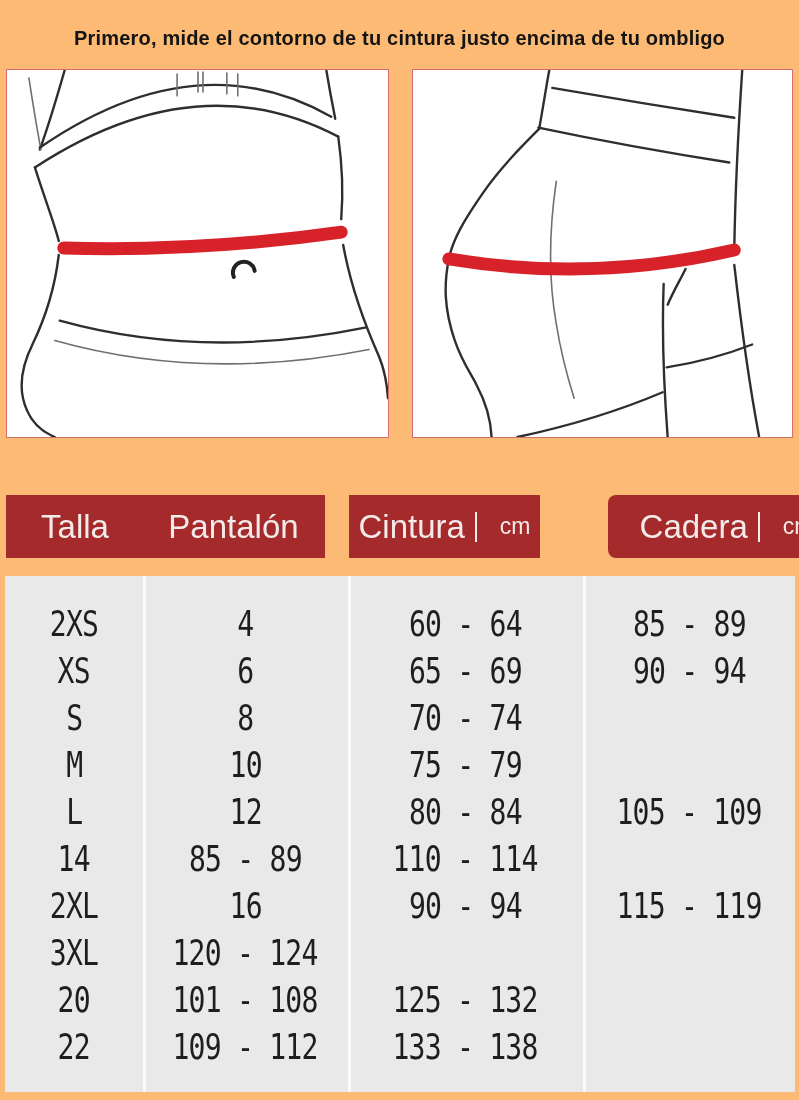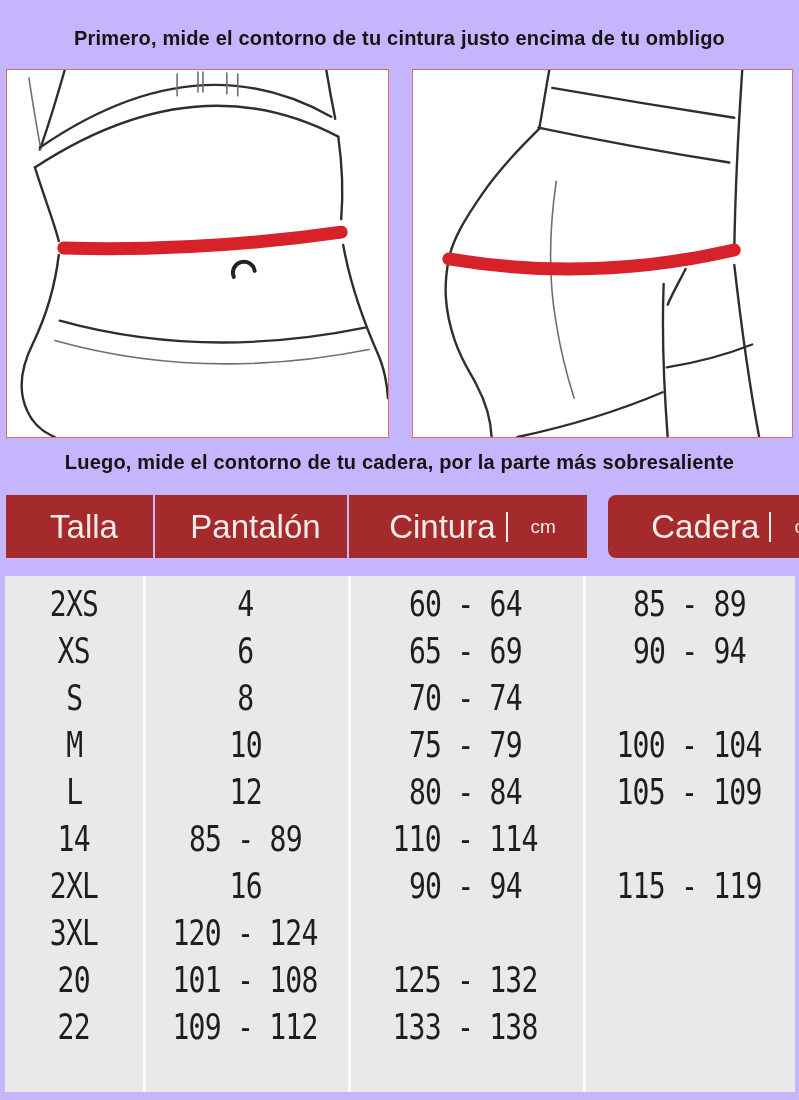--- a/index.html
+++ b/index.html
@@ -1,50 +1,50 @@
 <!DOCTYPE html>
 <html style="--header_red: #a42a2b; --band_red: #d7222a; --panel_gray: #e9e9e9; --divider: #fafafa; --box_border: #d56f6f; --ink: #1e1e1e; --header_text: #f3ebe9;"><head>
 <meta charset="utf-8">
 <style>
   :root{
     --header_red:#a42a2b; --band_red:#d7222a; --panel_gray:#e9e9e9;
     --divider:#fafafa; --box_border:#d56f6f; --ink:#1e1e1e; --header_text:#f3ebe9;
   }
   html,body{margin:0;padding:0;background:#fff;}
-  .page{position:relative;width:799px;height:1100px;background:#c4b5fd;overflow:hidden;
+  .page{position:relative;width:799px;height:1100px;background:#fdba74;overflow:hidden;
         font-family:"Liberation Sans",sans-serif;}
   .instruction{position:absolute;left:0;width:799px;text-align:center;
         font-size:20px;font-weight:600;color:#141414;letter-spacing:0.2px;}
   .inst-1{top:27px;}
   .inst-2{top:451px;}
   .fig{position:absolute;top:69px;height:369px;border:1.5px solid var(--box_border);
         background:#fff;box-sizing:border-box;}
   .fig-left{left:6px;width:383px;}
   .fig-right{left:412px;width:381px;}
   .fig svg{display:block;width:100%;height:100%;}
   .outline{fill:none;stroke:#2e2e2e;stroke-width:2.4;stroke-linecap:round;}
   .outline-thin{fill:none;stroke:#6f6f6f;stroke-width:1.6;stroke-linecap:round;}
   .band{fill:none;stroke:var(--band_red);stroke-width:13;stroke-linecap:round;}
   .navel{fill:none;stroke:#222;stroke-width:4;stroke-linecap:round;}
   .hdr{position:absolute;top:495px;height:63px;background:var(--header_red);
         color:var(--header_text);display:flex;align-items:center;justify-content:center;
-        font-size:33px;font-weight:400;white-space:nowrap;padding-left:9px;}
+        font-size:33px;font-weight:400;white-space:nowrap;}
   .hdr-1{left:6px;width:138px;}
-  .hdr-2{left:155px;width:183px;}
-  .hdr-3{left:349px;width:229px;}
+  .hdr-2{left:142px;width:183px;}
+  .hdr-3{left:349px;width:191px;}
   .hdr-4{left:608px;width:237px;border-radius:8px;}
   .unit{display:inline-flex;align-items:center;margin-left:10px;}
   .unit .bar{display:inline-block;width:2px;height:30px;background:var(--header_text);
         margin-right:5px;}
-  .unit .ucm{font-size:19px;margin-left:18px;}
+  .unit .ucm{font-size:23px;margin-left:18px;}
   .panel{position:absolute;left:5px;top:576px;width:790px;height:516px;
         background:var(--panel_gray);}
   .vline{position:absolute;top:0;width:3px;height:100%;background:var(--divider);}
   .v1{left:138px;} .v2{left:343px;} .v3{left:578px;}
-  .tbody{position:absolute;left:0;top:4px;width:790px;}
+  .tbody{position:absolute;left:0;top:24px;width:790px;}
   .trow{display:grid;grid-template-columns:138px 205px 235px 212px;height:47px;
         align-items:center;}
   .cell{text-align:center;color:var(--ink);
         font-family:"DejaVu Sans Mono","Liberation Mono",monospace;
         font-size:36px;line-height:1;}
   .cell span{display:inline-block;transform:scaleX(0.78);transform-origin:center;
         letter-spacing:-1px;white-space:nowrap;}
 </style>
 </head>
 <body>
@@ -90,21 +90,20 @@
         <path class="outline-thin" d="M 144 112 C 137 160, 136 210, 144 255 C 148 280, 154 305, 162 330"></path>
         <path class="outline" d="M 274 200 C 268 212, 261 224, 256 236"></path>
         <path class="outline" d="M 252 215 C 250 265, 252 315, 256 369"></path>
         <path class="outline" d="M 255 299 Q 300 292 341 276"></path>
         <path class="outline" d="M 105 369 Q 185 352 251 324"></path>
       </g>
       <path class="band" d="M 36 190 Q 180 214 323 181"></path>
     </svg>
   </div>
 
-  <div class="instruction inst-2">Luego, mide el contorno de tu cadera, por la parte más sobresaliente</div>
 
   <div class="hdr hdr-1">
     <span>Talla</span>
   </div>
   <div class="hdr hdr-2">
     <span>Pantalón</span>
   </div>
   <div class="hdr hdr-3">
     <span>Cintura</span>
     <span class="unit">
@@ -140,21 +139,20 @@
       </div>
       <div class="trow">
         <div class="cell"><span>S</span></div>
         <div class="cell"><span>8</span></div>
         <div class="cell"><span>70 - 74</span></div>
       </div>
       <div class="trow">
         <div class="cell"><span>M</span></div>
         <div class="cell"><span>10</span></div>
         <div class="cell"><span>75 - 79</span></div>
-        <div class="cell"><span>100 - 104</span></div>
       </div>
       <div class="trow">
         <div class="cell"><span>L</span></div>
         <div class="cell"><span>12</span></div>
         <div class="cell"><span>80 - 84</span></div>
         <div class="cell"><span>105 - 109</span></div>
       </div>
       <div class="trow">
         <div class="cell"><span>14</span></div>
         <div class="cell"><span>85 - 89</span></div>

